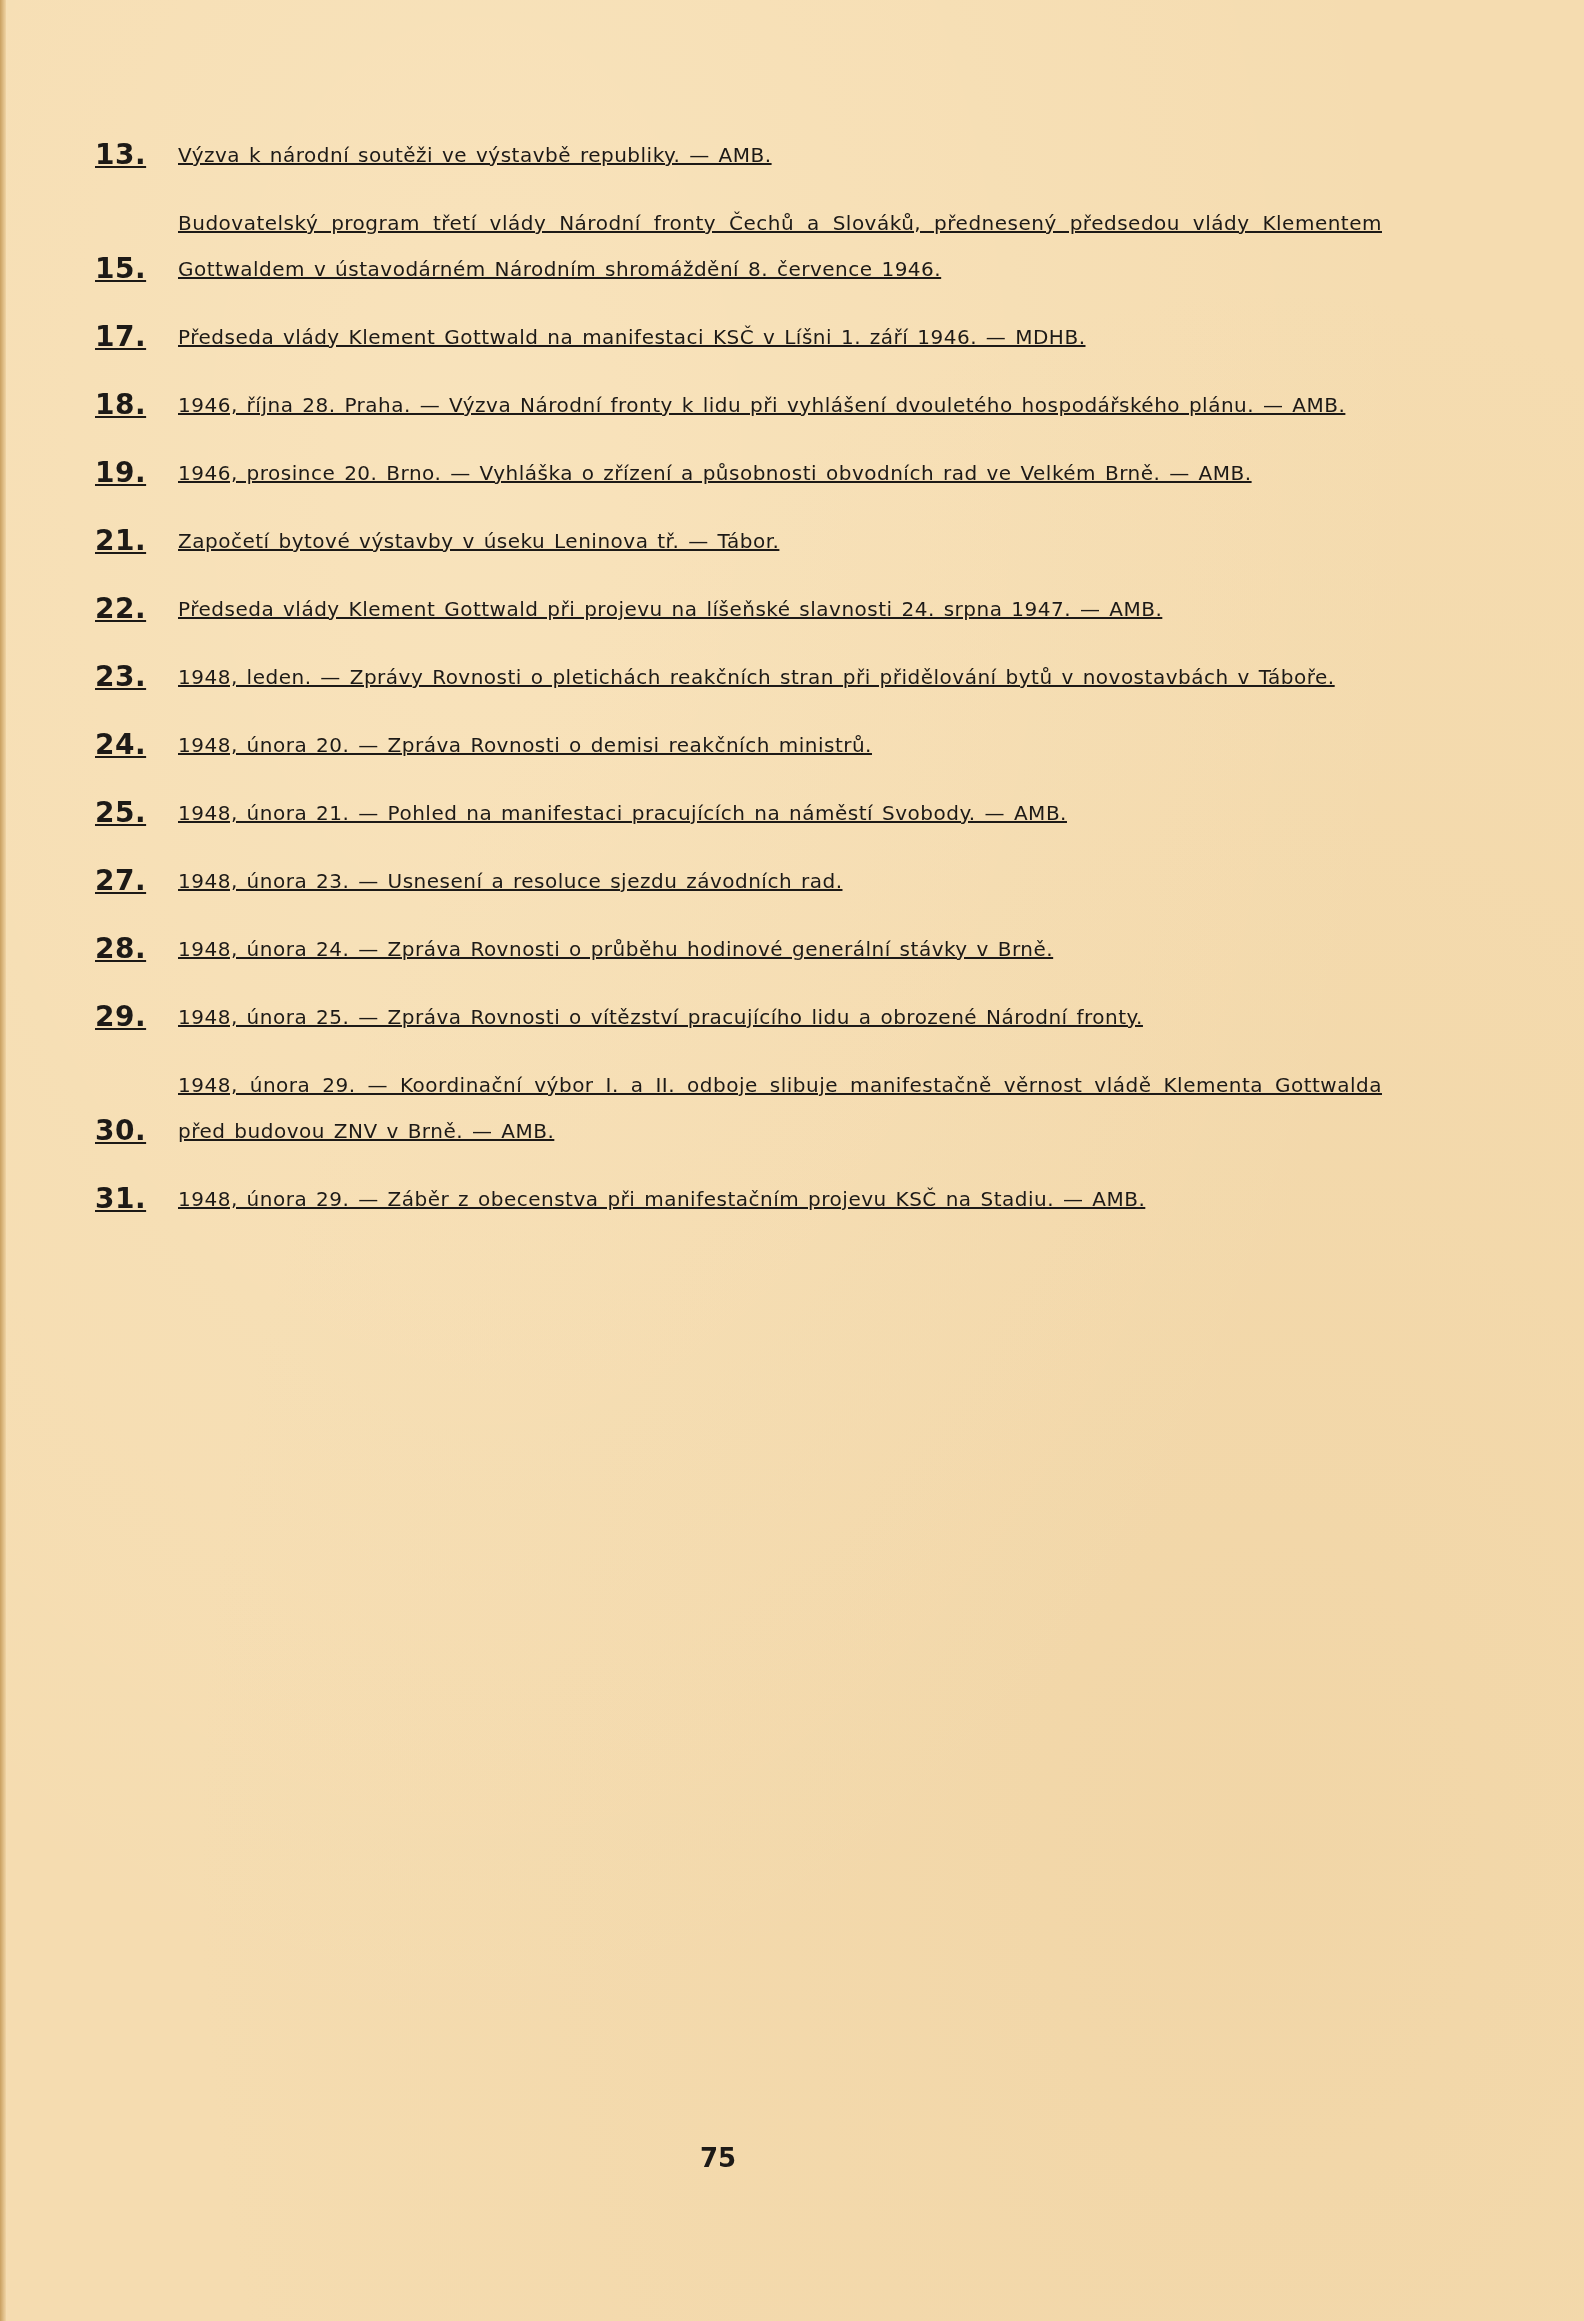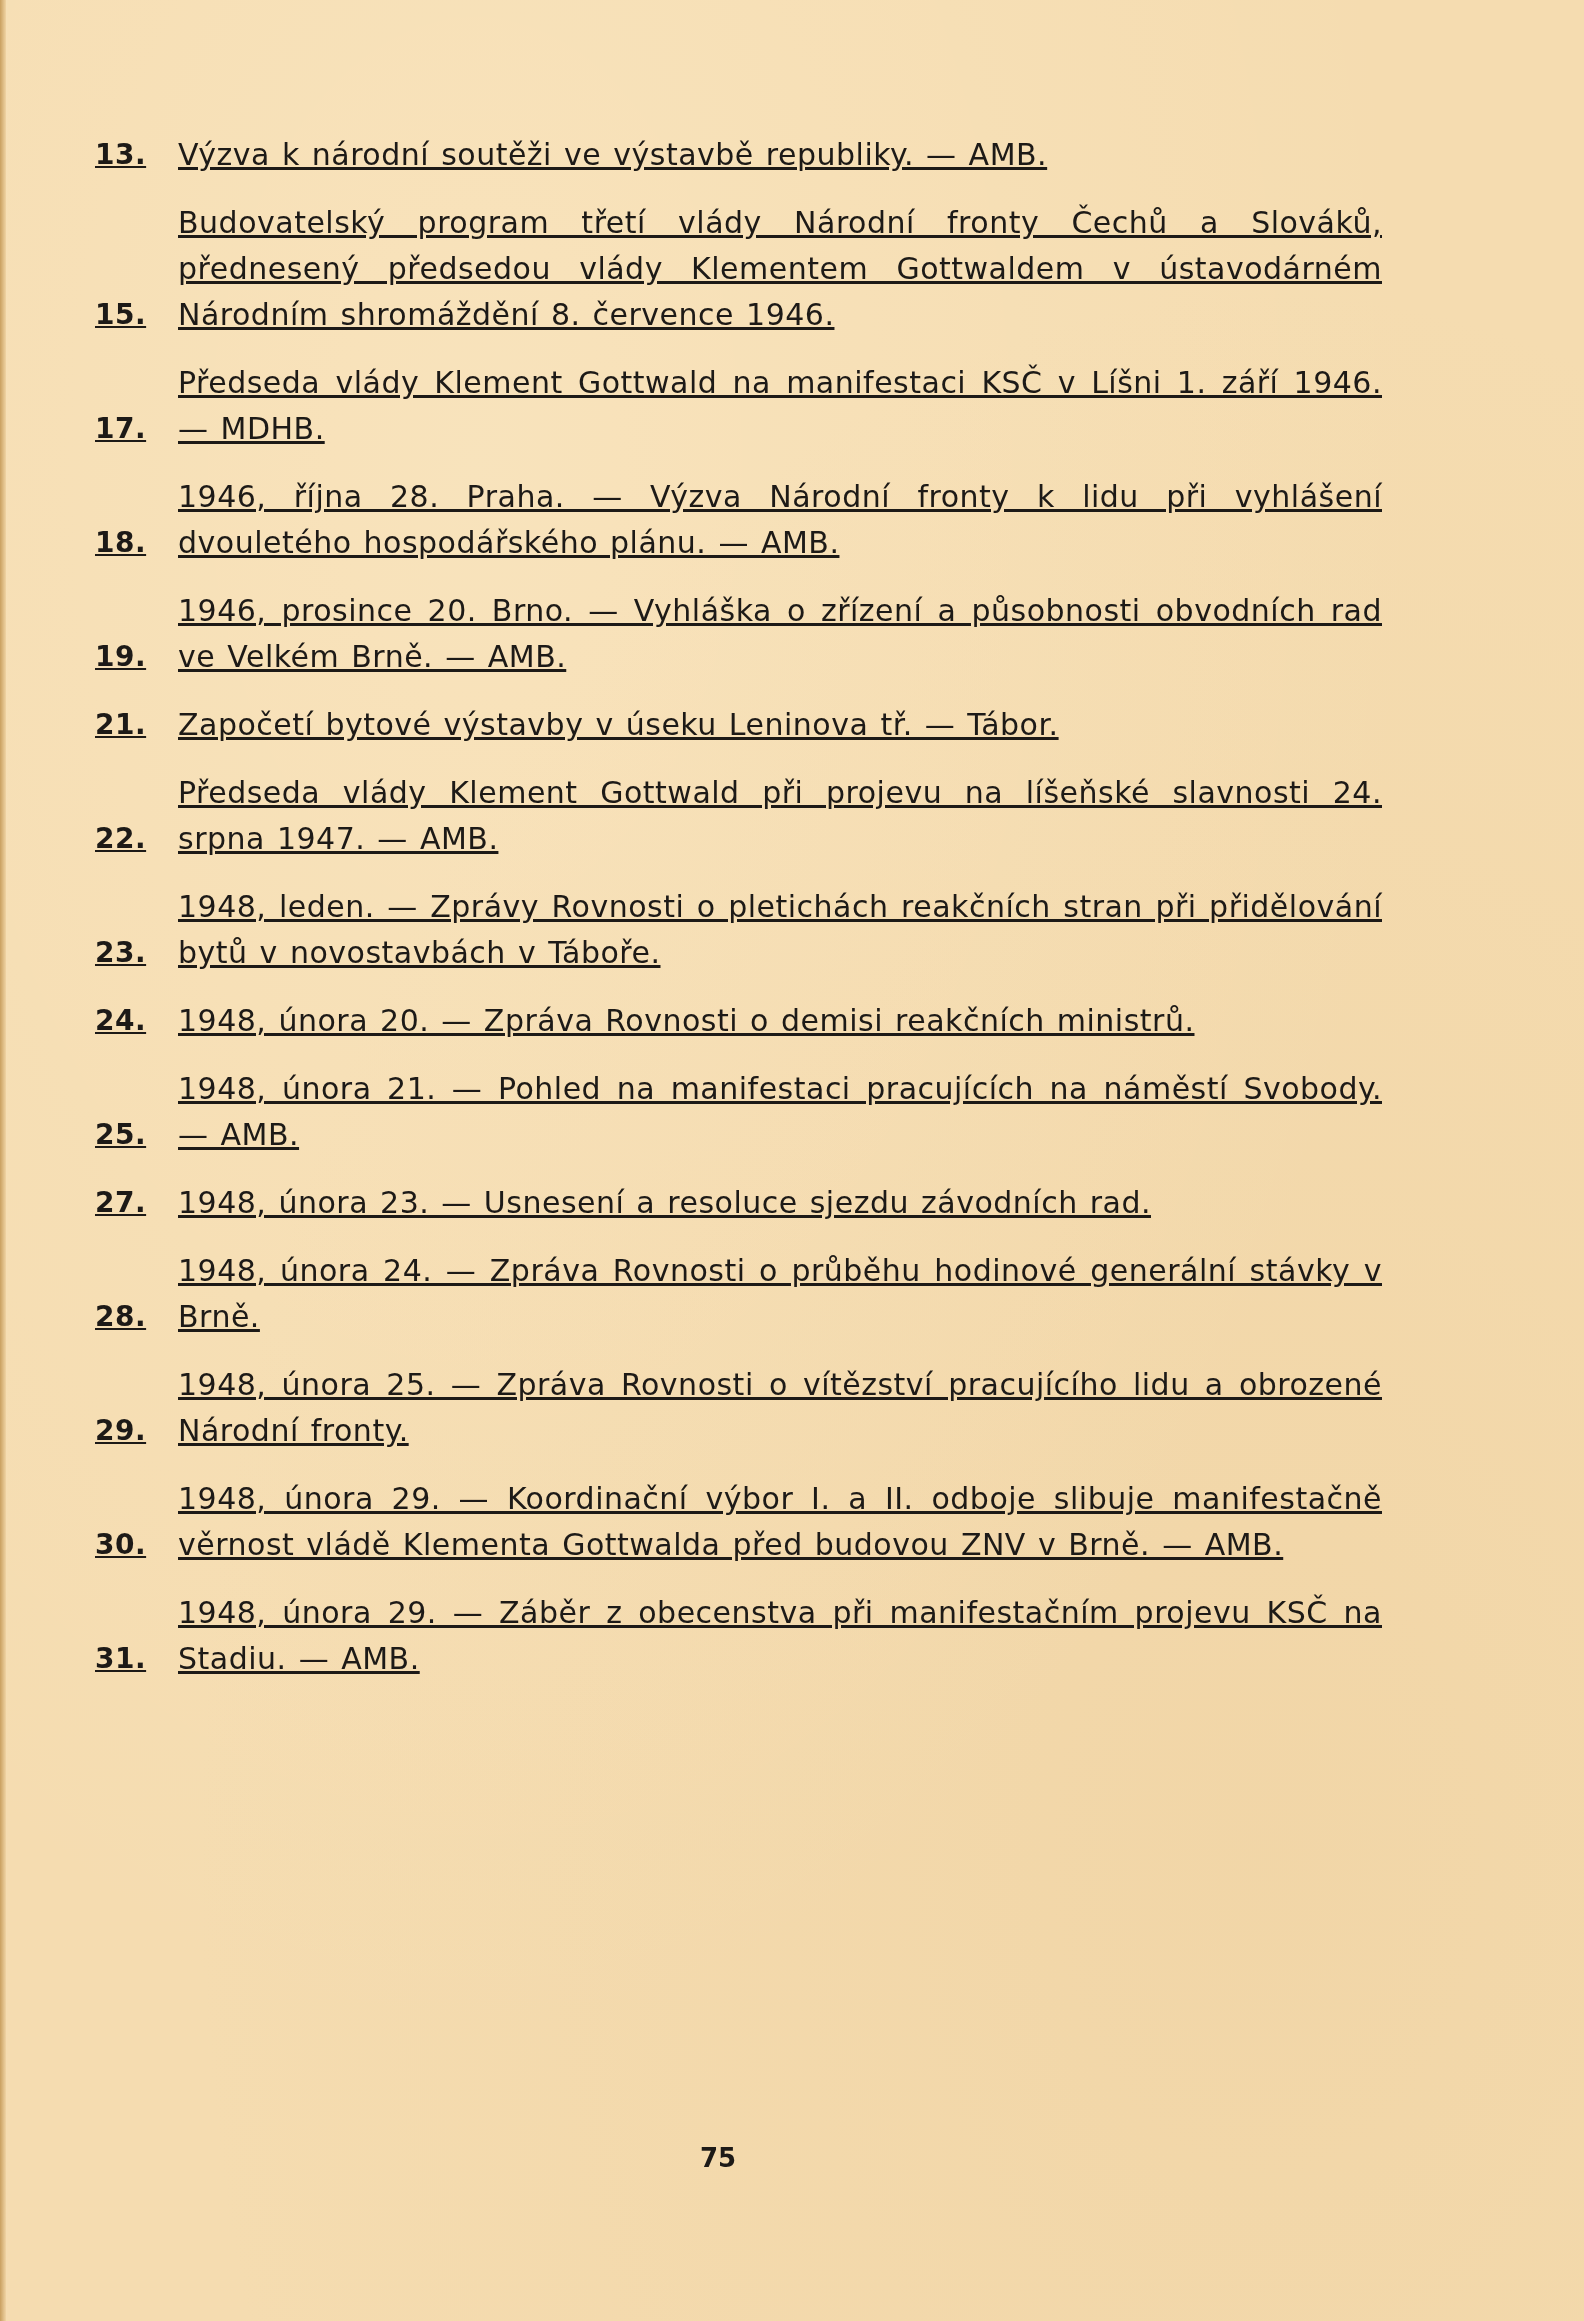--- a/index.html
+++ b/index.html
@@ -45,21 +45,21 @@
     .num {
       width: 83px;
       flex: 0 0 83px;
       font-weight: bold;
       font-size: 28px;
       line-height: 46px;
       letter-spacing: 0.5px;
     }
     .text {
       flex: 1 1 auto;
-      font-size: 30px;
+      font-size: 20px;
       line-height: 46px;
       text-align: justify;
       letter-spacing: 0.5px;
       word-spacing: 2px;
     }
     .page-number {
       position: absolute;
       left: 0;
       width: 1436px;
       top: 2143px;

